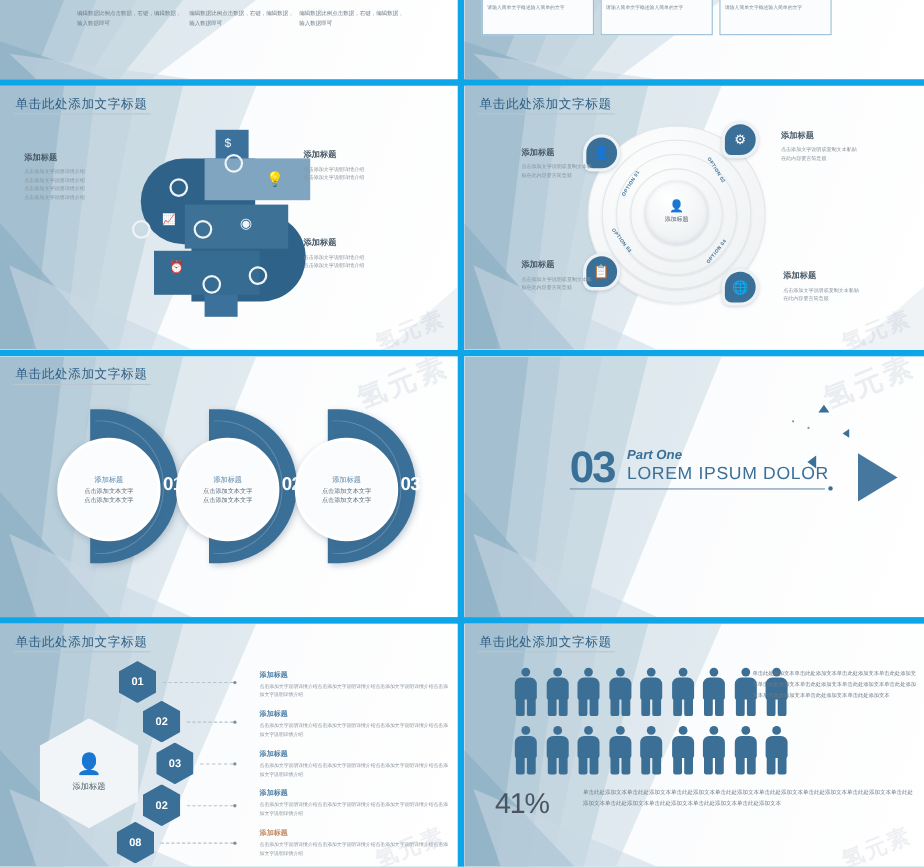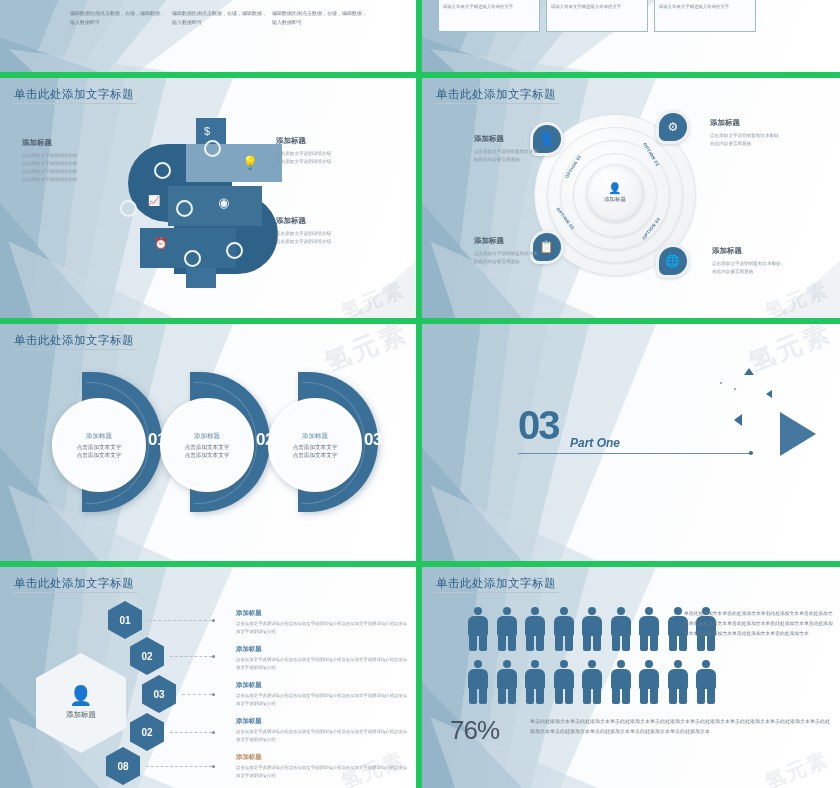--- a/index.html
+++ b/index.html
@@ -1,17 +1,17 @@
 <!DOCTYPE html>
 <html><head>
 <meta charset="utf-8">
 <style>
   html,body{margin:0;padding:0;background:#e9ecee;}
   body{width:840px;height:788px;overflow:hidden;font-family:"Liberation Sans","DejaVu Sans",sans-serif;}
-  .grid{position:relative;width:840px;height:788px;background:#22c55e;}
+  .grid{position:relative;width:840px;height:788px;background:#0ea5e9;}
 
   .slide{position:absolute;background:#f7f9fa;overflow:hidden;}
   .s-tl{left:0;top:0;width:416px;height:72px;}
   .s-tr{left:422px;top:0;width:418px;height:72px;}
   .s-r2l{left:0;top:78px;width:416px;height:240px;}
   .s-r2r{left:422px;top:78px;width:418px;height:240px;}
   .s-r3l{left:0;top:324px;width:416px;height:237px;}
   .s-r3r{left:422px;top:324px;width:418px;height:237px;}
   .s-r4l{left:0;top:567px;width:416px;height:221px;}
   .s-r4r{left:422px;top:567px;width:418px;height:221px;}
@@ -109,21 +109,21 @@
       display:flex;flex-direction:column;align-items:center;justify-content:center;}
   .c3 .white b{font-size:6.5px;color:#5d86a8;font-weight:normal;margin-bottom:2px;}
   .c3 .white span{font-size:5.6px;color:#5b6b78;line-height:8px;}
   .c3 .num{position:absolute;right:-2px;top:58px;font-size:17px;font-weight:bold;color:#fff;
       letter-spacing:-.5px;}
 
   
   .po{position:absolute;left:96px;top:82px;}
   .po .n{font-size:40px;font-weight:bold;color:#3a6f97;line-height:38px;letter-spacing:-2px;float:left;}
   .po .rt{margin-left:52px;}
-  .po .p1t{font-size:12px;font-style:italic;color:#3a6f97;font-weight:bold;line-height:15px;margin-top:30px;}
+  .po .p1t{font-size:12px;font-style:italic;color:#3a6f97;font-weight:bold;line-height:15px;}
   .po .p2t{font-size:16px;color:#3a6f97;letter-spacing:.6px;line-height:20px;}
   .po .ln{clear:both;width:232px;height:1px;background:#6b8fad;margin-top:2px;}
   .po .ln:after{content:"";position:absolute;right:-3px;margin-top:-2px;width:4px;height:4px;
       border-radius:50%;background:#3a6f97;}
   .tri{position:absolute;width:0;height:0;}
   .bigtri{position:absolute;right:24px;top:88px;width:0;height:0;
       border-left:36px solid #46789f;border-top:22px solid transparent;border-bottom:22px solid transparent;}
 
   
   .hexwrap{position:absolute;left:30px;top:28px;width:200px;height:180px;}
@@ -367,20 +367,21 @@
         <i class="p3"></i>
         <i class="p4"></i>
         <i class="p5"></i>
     </div>
     <div class="wm">氢元素</div>
 
     <div class="po">
       <div class="n">03</div>
       <div class="rt">
         <div class="p1t">Part One</div>
+        <div class="p2t">LOREM IPSUM DOLOR</div>
       </div>
       <div class="ln"></div>
     </div>
 
     <div class="tri" style="right:86px;top:44px;border-bottom:7px solid #3a6f97;border-left:5px solid transparent;border-right:5px solid transparent;"></div>
     <div class="tri" style="right:68px;top:66px;border-right:6px solid #3a6f97;border-top:4px solid transparent;border-bottom:4px solid transparent;"></div>
     <div class="tri" style="right:98px;top:90px;border-right:8px solid #3a6f97;border-top:6px solid transparent;border-bottom:6px solid transparent;"></div>
     <div class="tri" style="right:118px;top:58px;width:2px;height:2px;background:#7b94a8;border-radius:50%;"></div>
     <div class="tri" style="right:104px;top:64px;width:2px;height:2px;background:#7b94a8;border-radius:50%;"></div>
     <div class="bigtri"></div>
@@ -559,17 +560,17 @@
         <div class="person">
             <i class="h"></i>
             <i class="b"></i>
             <i class="l a"></i>
             <i class="l b2"></i>
           </div>
       </div>
     </div>
 
     <div class="ptext">单击此处添加文本单击此处添加文本单击此处添加文本单击此处添加文本单击此处添加文本单击此处添加文本单击此处添加文本单击此处添加文本单击此处添加文本单击此处添加文本单击此处添加文本</div>
-    <div class="pstat">76%</div>
+    <div class="pstat">41%</div>
     <div class="pstat-tx">单击此处添加文本单击此处添加文本单击此处添加文本单击此处添加文本单击此处添加文本单击此处添加文本单击此处添加文本单击此处添加文本单击此处添加文本单击此处添加文本单击此处添加文本单击此处添加文本</div>
   </div>
 
 </div>
 
 </body></html>

